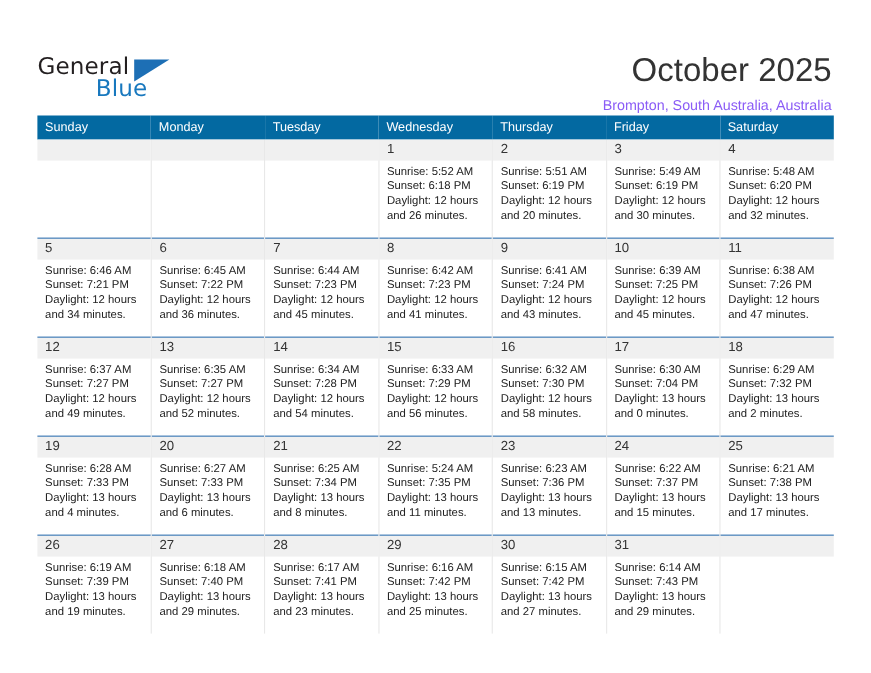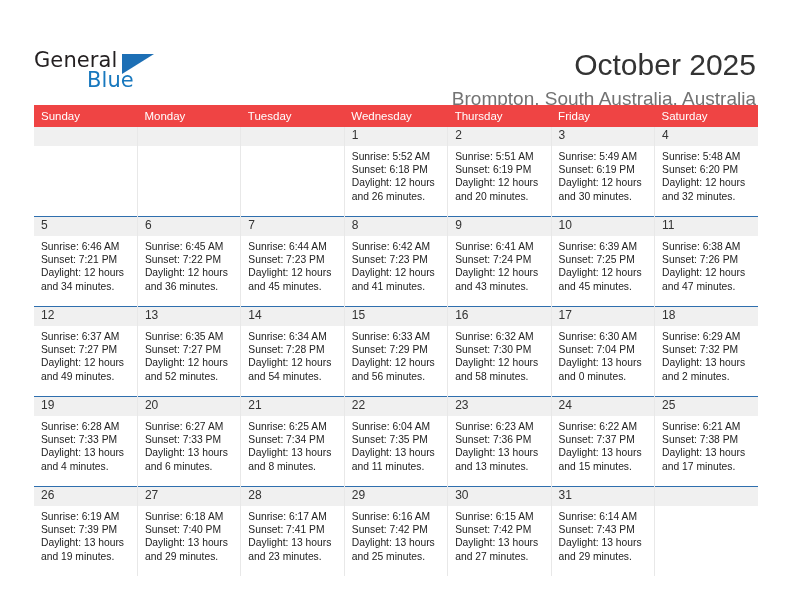--- a/index.html
+++ b/index.html
@@ -69,37 +69,37 @@
     top: 36px;
     font-size: 30px;
     color: #333333;
     font-family: "Liberation Sans", sans-serif;
     white-space: nowrap;
   }
   .subtitle {
     position: absolute;
     right: 36px;
     top: 76px;
-    font-size: 19px;
-    color: #737373;
+    font-size: 13px;
+    color: #8b5cf6;
     font-family: "Liberation Sans", sans-serif;
     white-space: nowrap;
   }
 
   
   .cal {
     position: absolute;
     left: 34px;
     top: 105px;
     width: 724px;
     border-collapse: collapse;
     table-layout: fixed;
   }
   .cal th {
-    background: #ef4444;
+    background: #0369a1;
     color: #ffffff;
     font-weight: normal;
     font-size: 11.5px;
     text-align: left;
     padding: 5px 0 5px 7px;
     height: 12px;
     border: none;
   }
   .cal td {
     vertical-align: top;
@@ -365,21 +365,21 @@
             <div class="info">
               <div>Sunrise: 6:25 AM</div>
               <div>Sunset: 7:34 PM</div>
               <div>Daylight: 13 hours</div>
               <div>and 8 minutes.</div>
             </div>
           </td>
           <td>
             <div class="daynum">22</div>
             <div class="info">
-              <div>Sunrise: 6:04 AM</div>
+              <div>Sunrise: 5:24 AM</div>
               <div>Sunset: 7:35 PM</div>
               <div>Daylight: 13 hours</div>
               <div>and 11 minutes.</div>
             </div>
           </td>
           <td>
             <div class="daynum">23</div>
             <div class="info">
               <div>Sunrise: 6:23 AM</div>
               <div>Sunset: 7:36 PM</div>

